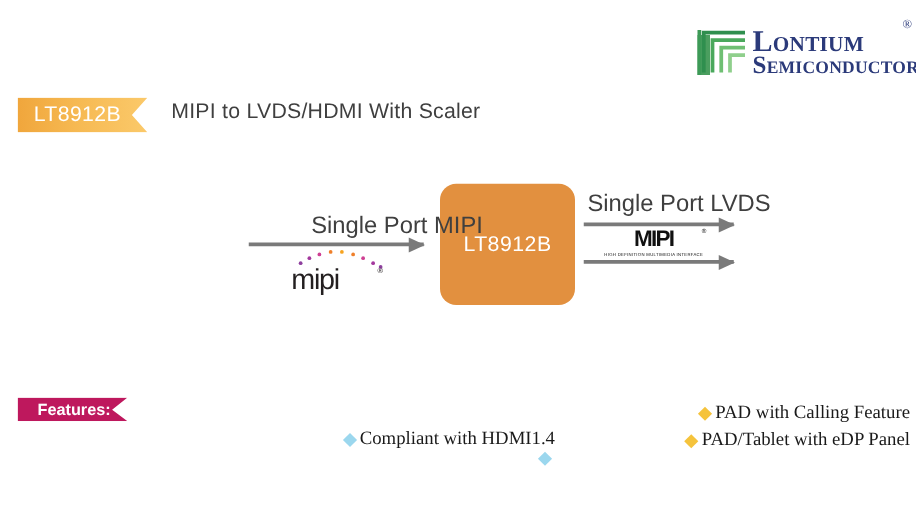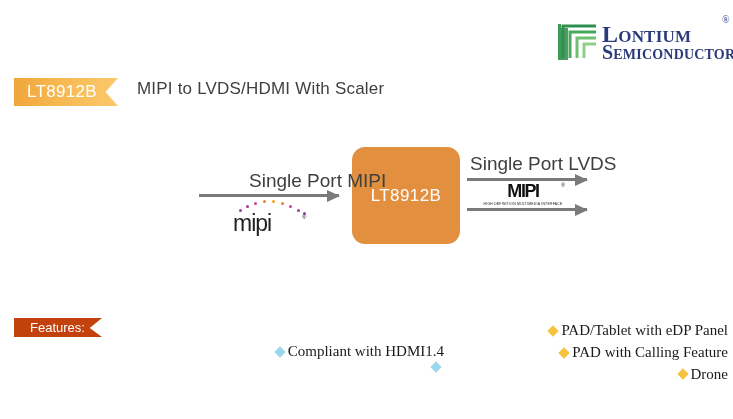--- a/index.html
+++ b/index.html
@@ -99,23 +99,23 @@
     margin-top:2px; white-space:nowrap; transform:scale(1,1.05);
   }
   #hdmi-tm{position:absolute; right:-1px; top:0px; font-size:5px; color:#111;}
 
   
   #features{position:absolute; left:14px; top:318px; width:430px;}
   #applications{position:absolute; left:488px; top:316px; width:240px;}
 
   #features-badge{
     position:relative; width:88px; height:19px;
-    background:#c2410c;
+    background:#be185d;
     clip-path:polygon(0% 0%, 100% 0%, 86% 52%, 100% 100%, 0% 100%);
-    display:flex; align-items:center;
+    display:flex; align-items:center;font-weight:bold;
   }
   #features-badge-label{
     color:#ffffff; font-size:13px; padding-left:16px;
     font-family:"Liberation Sans", sans-serif;
   }
 
   #applications-title{
     font-family:"Liberation Serif", serif;
     font-size:16px; color:#fcd270; line-height:1.1; letter-spacing:.2px;
   }
@@ -219,24 +219,20 @@
     <li>
       <span class="dia dia-blue"></span>
     </li>
   </ul>
 </div>
 
 <div id="applications">
   <ul class="bullet-list">
     <li>
       <span class="dia dia-gold"></span>
+      <span>PAD with Calling Feature</span>
+    </li>
+    <li>
+      <span class="dia dia-gold"></span>
       <span>PAD/Tablet  with eDP Panel</span>
     </li>
-    <li>
-      <span class="dia dia-gold"></span>
-      <span>PAD with Calling Feature</span>
-    </li>
-    <li>
-      <span class="dia dia-gold"></span>
-      <span>Drone</span>
-    </li>
   </ul>
 </div>
 
 </body></html>

